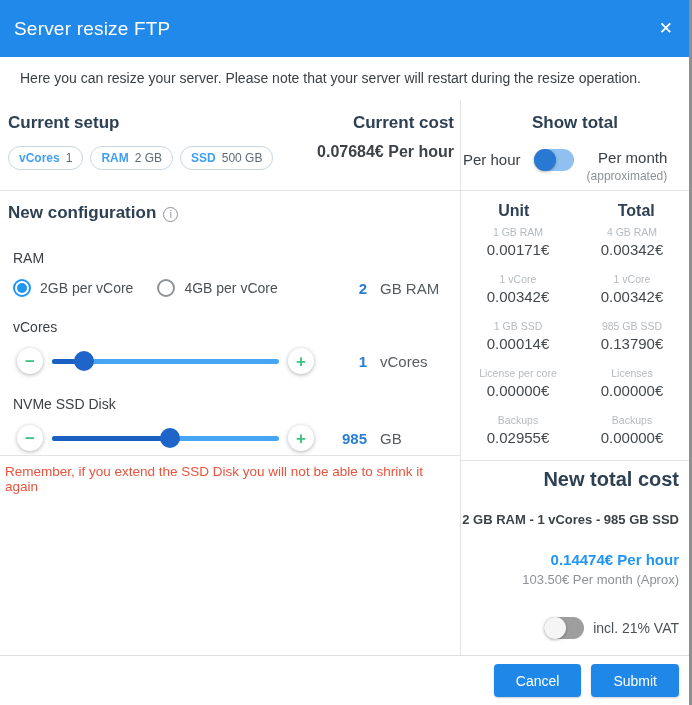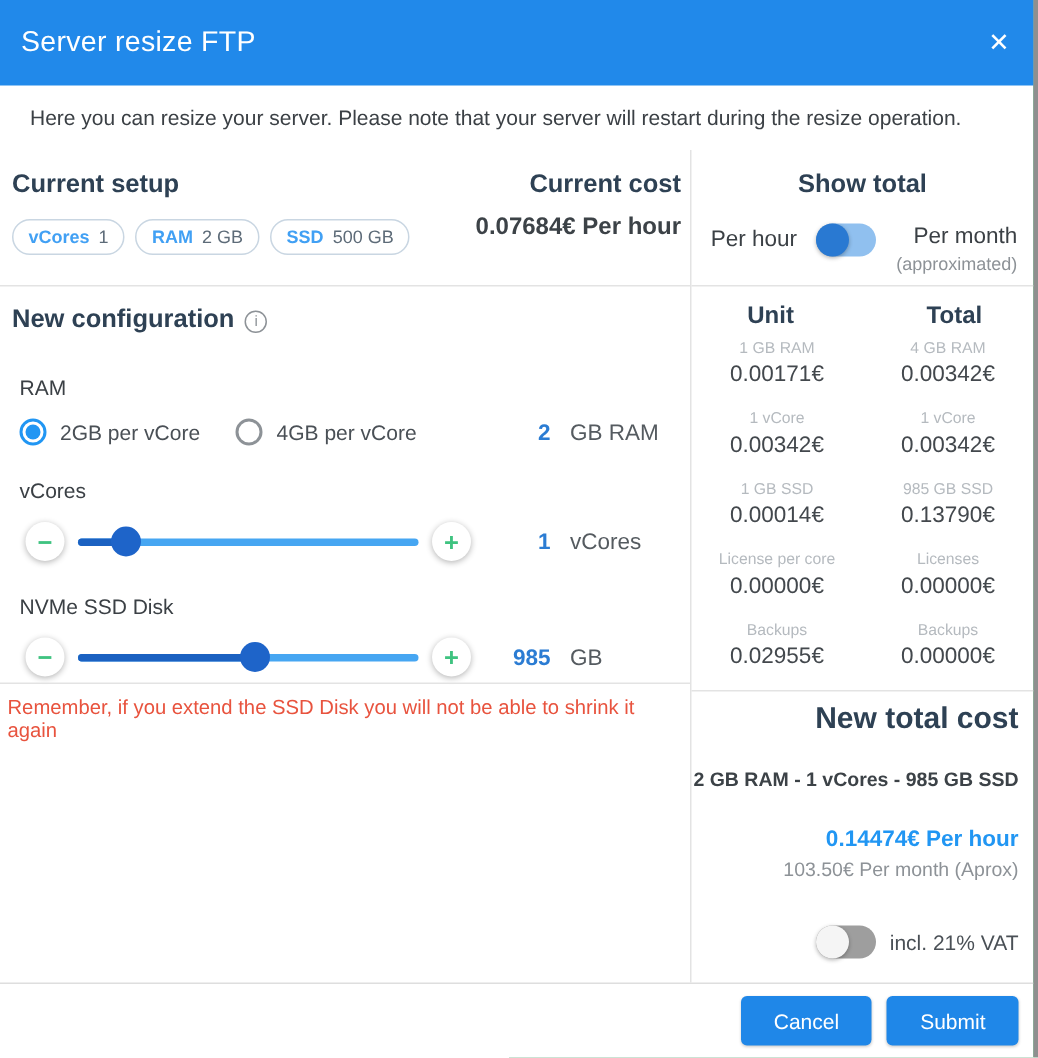--- a/index.html
+++ b/index.html
@@ -29,21 +29,21 @@
   .chips { display: flex; gap: 7px; margin-top: 13px; }
   .chip { border: 1px solid #c9d6e2; border-radius: 14px; padding: 4px 10px; font-size: 12px; display: flex; gap: 6px; align-items: center; background: #fff; }
   .chip .c-label { color: #41a0f4; font-weight: 700; }
   .chip .c-value { color: #5d6b78; }
   .cs-right { text-align: right; }
   .cost-hour { margin-top: 10px; font-size: 16px; font-weight: 700; color: #3c4247; }
   .cost-month { margin-top: 3px; font-size: 13px; color: #8d9297; }
 
   
   .sec-showcosts { height: 90px; flex: 0 0 90px; padding-top: 13px; text-align: center; }
-  .sc-row { margin-top: 16px; display: flex; align-items: flex-start; justify-content: center; gap: 13px; padding-left: 2px; }
+  .sc-row { margin-top: 16px; display: flex; align-items: flex-start; justify-content: flex-start; gap: 13px; padding-left: 2px; }
   .sc-label { font-size: 15px; color: #3b4045; padding-top: 2px; }
   .sc-right { text-align: right; }
   .sc-sub { font-size: 12px; color: #8d9297; margin-top: 2px; }
   .switch { position: relative; width: 40px; height: 22px; border-radius: 11px; cursor: pointer; flex: 0 0 40px; }
   .switch .thumb { position: absolute; top: 0; left: 0; width: 22px; height: 22px; border-radius: 50%; box-shadow: 0 1px 3px rgba(0,0,0,.3); }
   .switch.on-blue { background: #90c0ef; }
   .switch.on-blue .thumb { background: #2979d2; }
   .switch.off-gray { background: #9e9e9e; }
   .switch.off-gray .thumb { background: #f5f5f5; }
 

